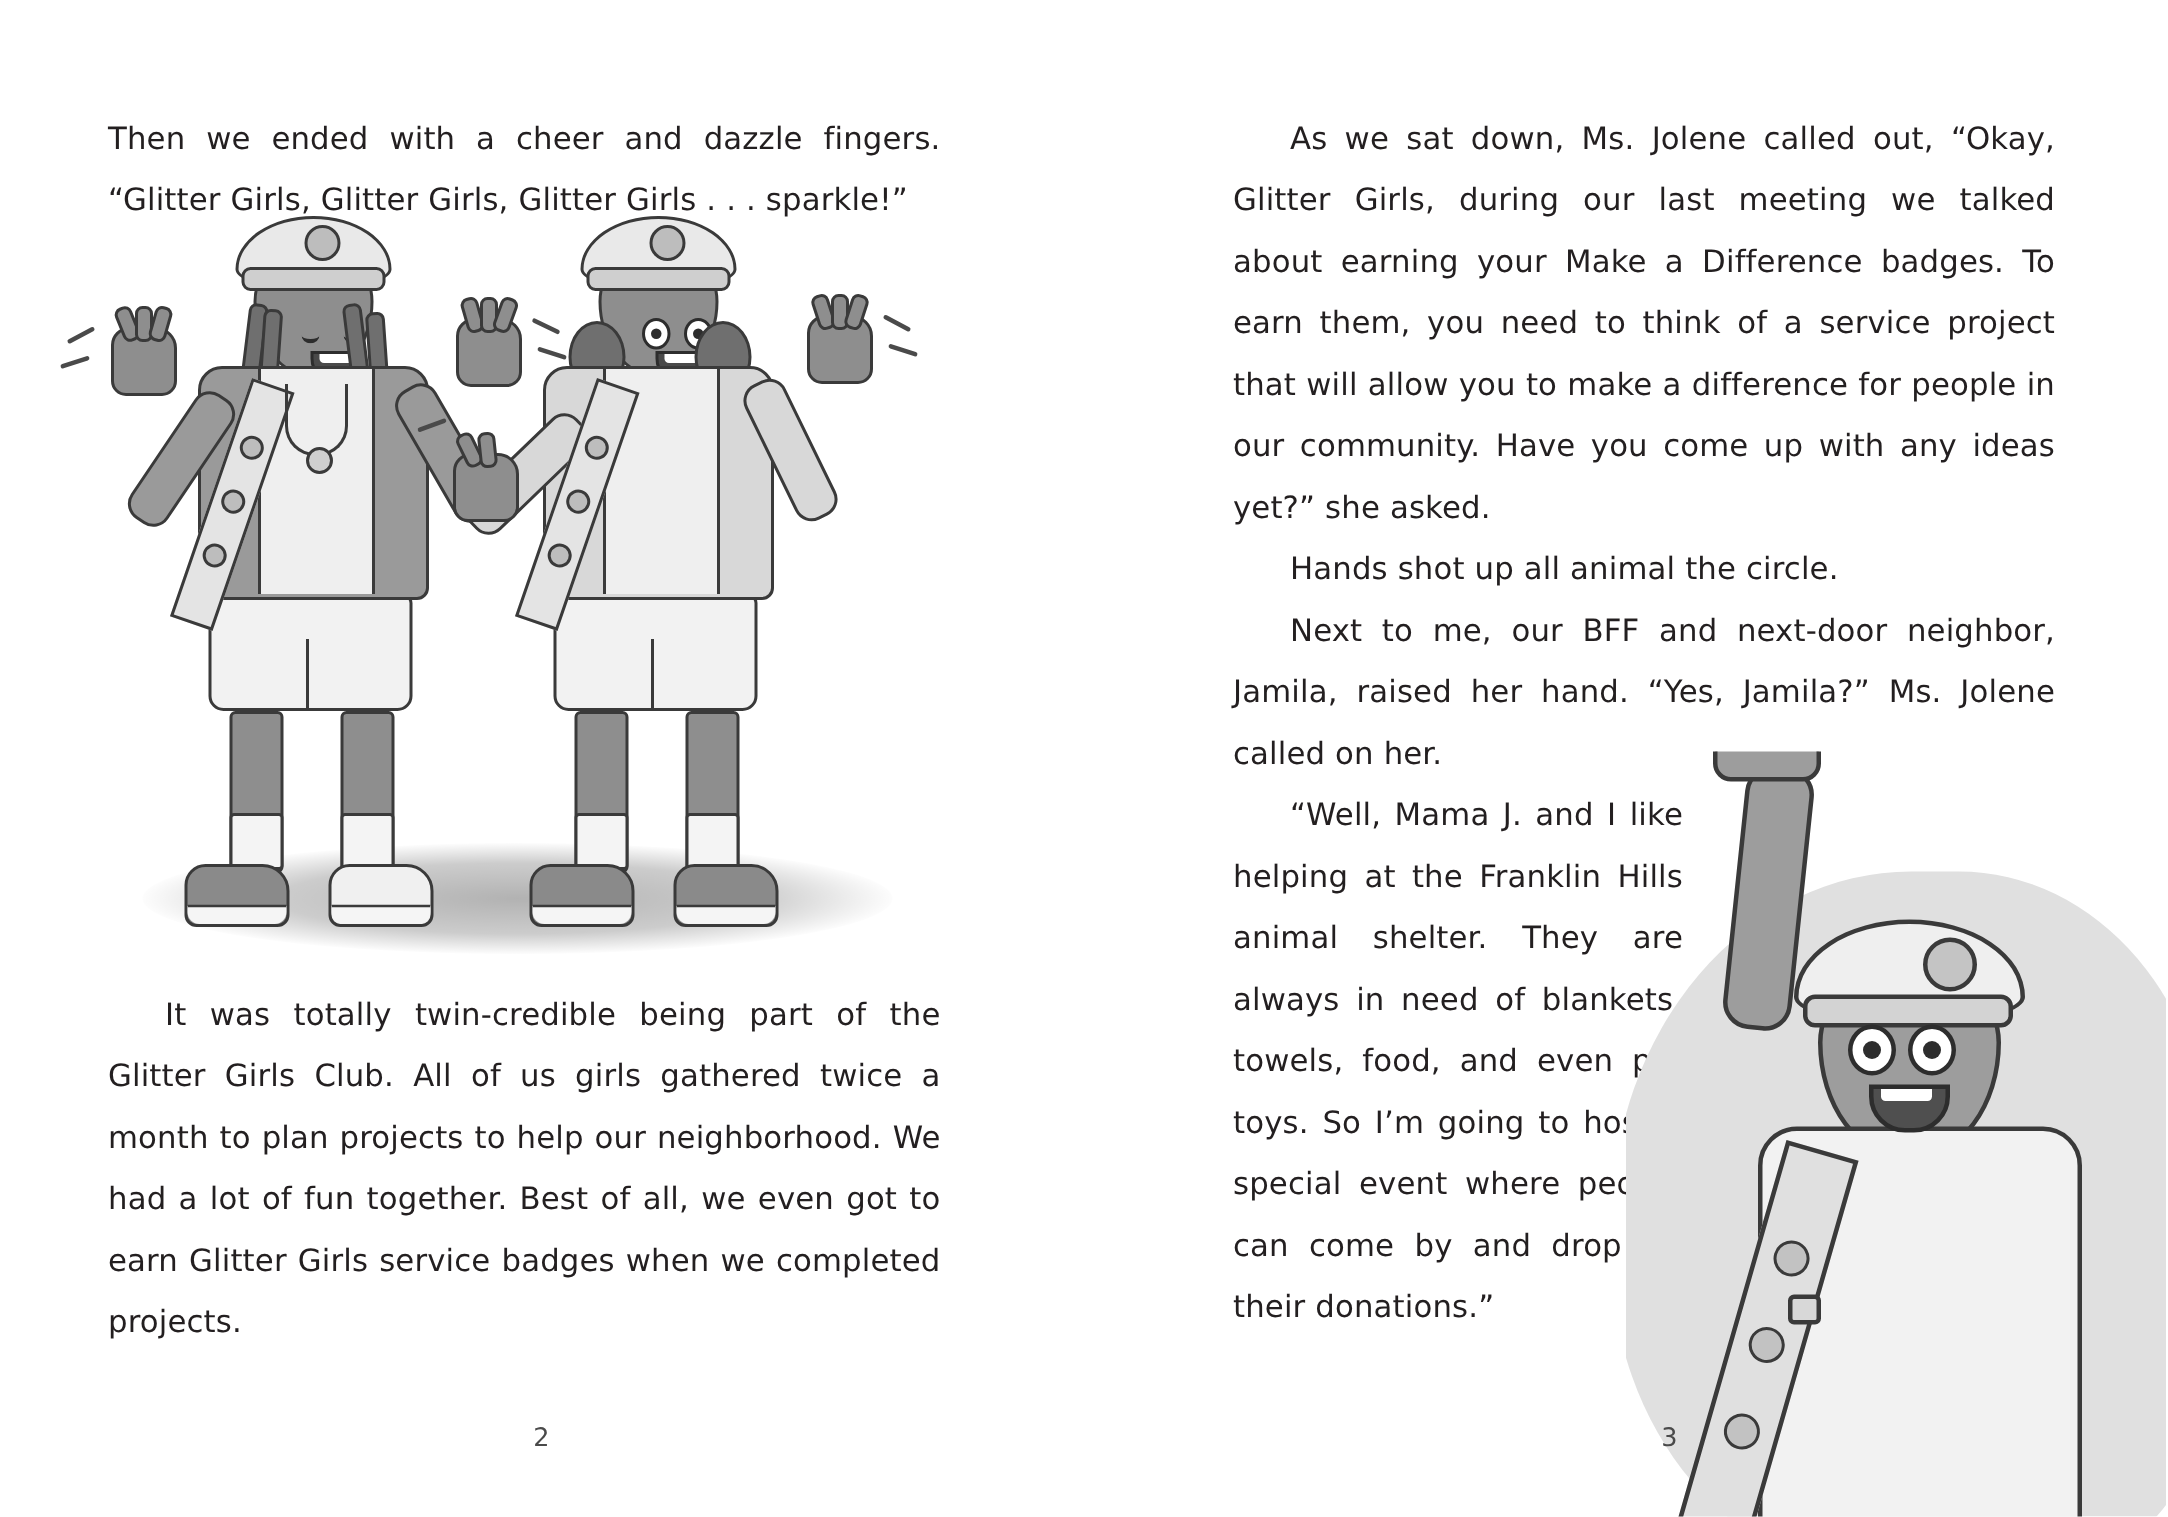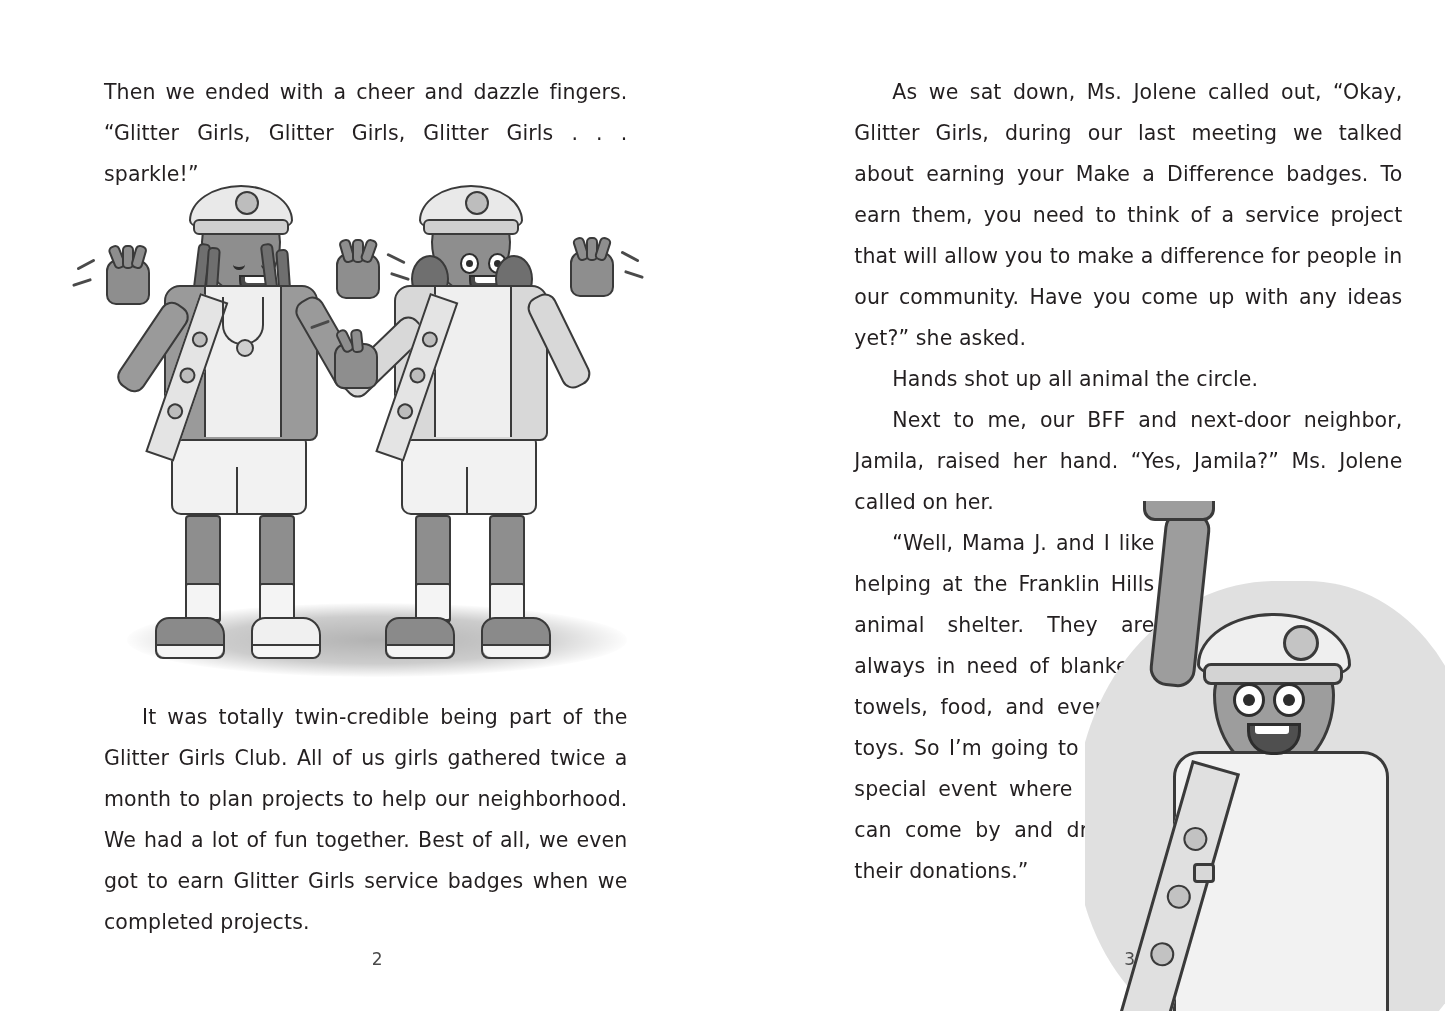--- a/index.html
+++ b/index.html
@@ -20,21 +20,20 @@
     width: 1445px;
     height: 1011px;
     position: relative;
   }
   .page {
     position: relative;
     width: 722px;
     height: 1011px;
     box-sizing: border-box;
     overflow: hidden;
-    margin-left: 32px;
   }
   .page-left  { padding: 72px 95px 0 72px; }
   .page-right { padding: 72px 72px 0 100px; }
 
   p.body-text {
     font-size: 20.5px;
     line-height: 41px;
     margin: 0;
     text-align: justify;
     text-justify: inter-word;

